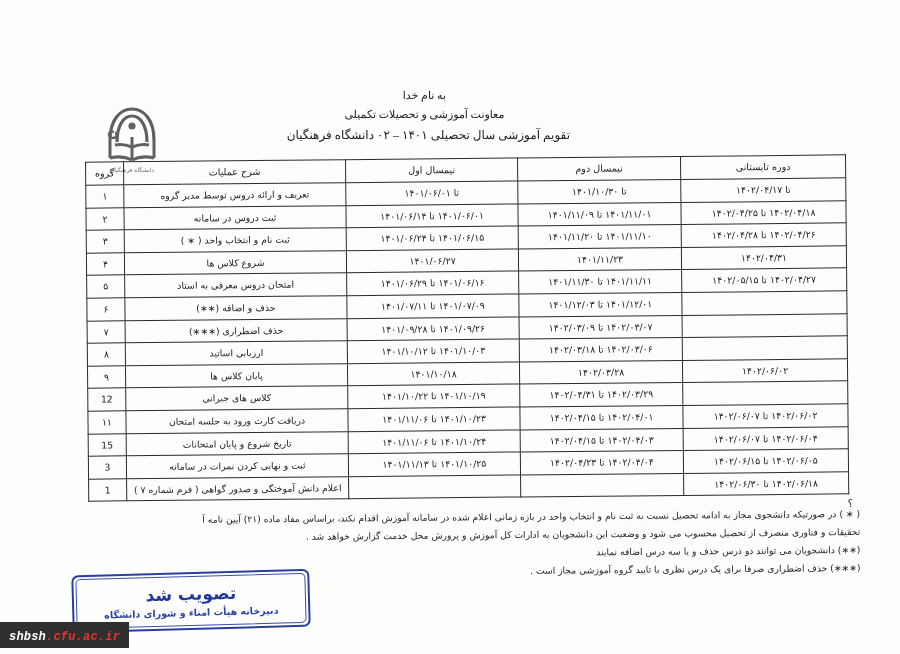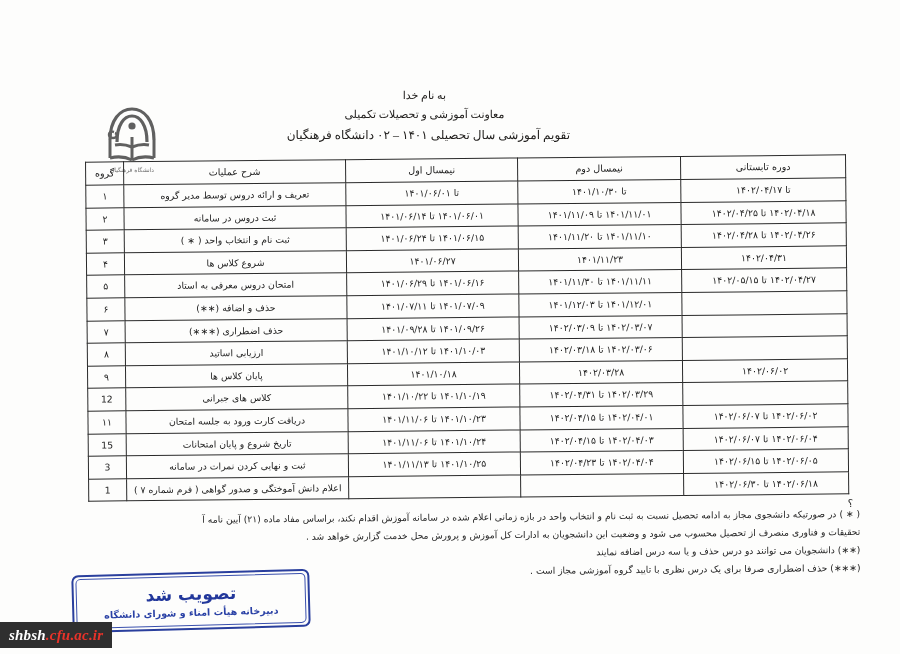--- a/index.html
+++ b/index.html
@@ -167,24 +167,24 @@
   
   .watermark {
     position: absolute;
     left: 0;
     top: 622px;
     background: #2f2f2f;
     padding: 3px 9px 4px 9px;
     direction: ltr;
   }
   .watermark-text {
-    font-family: Liberation Serif, serif;
+    font-family: Liberation Mono, monospace;
     font-style: italic;
     font-weight: bold;
-    font-size: 15px;
+    font-size: 12px;
     color: #ffffff;
     letter-spacing: .2px;
   }
   .watermark-text .red { color: #e8332a; }
 
   .qmark {
     position: absolute;
     right: 47px;
     top: 498px;
     font-size: 10px;

